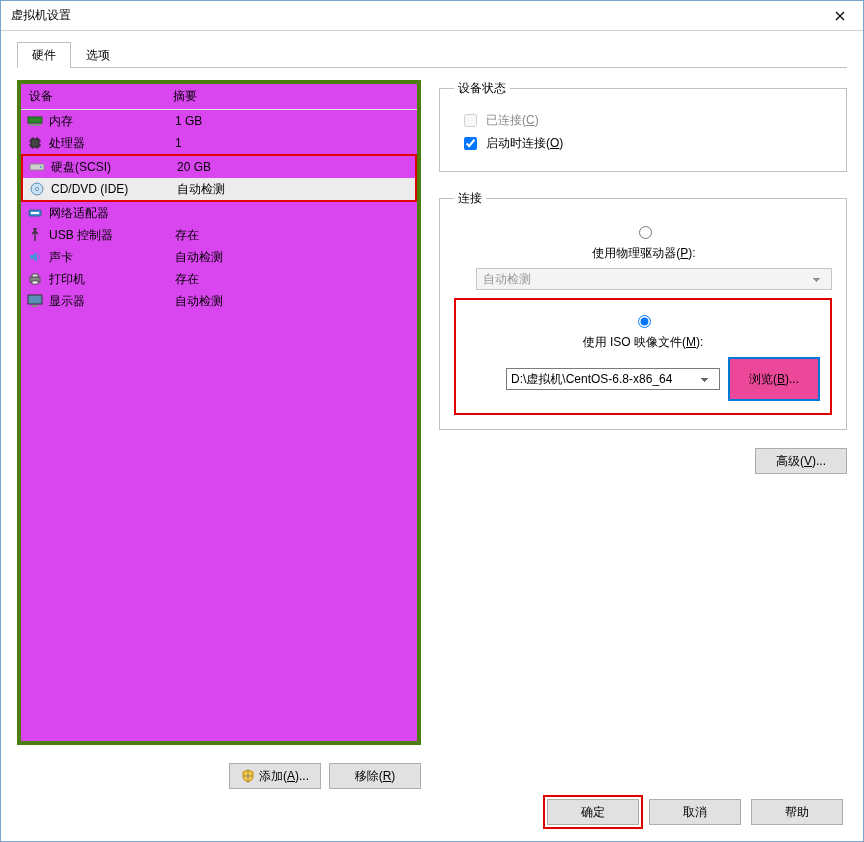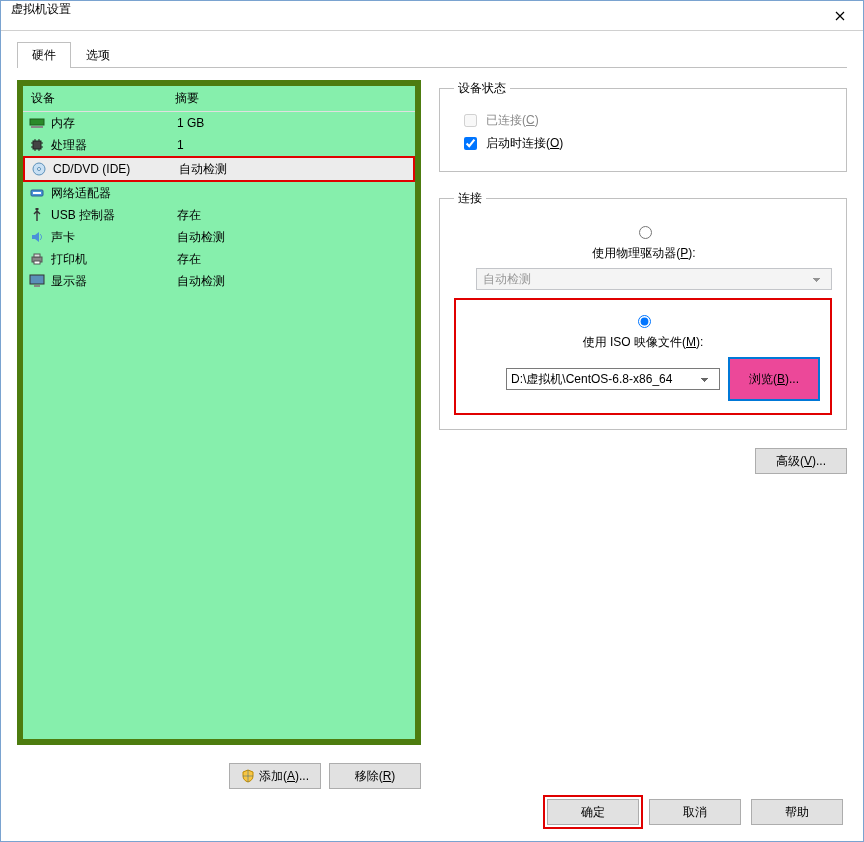--- a/index.html
+++ b/index.html
@@ -9,21 +9,21 @@
     font-size: 12px;
     background: #fff;
     color: #000;
     width: 864px;
     height: 842px;
     overflow: hidden;
   }
   .window { width: 864px; height: 842px; border: 1px solid #7aa3d0; display: flex; flex-direction: column; }
   .titlebar {
     height: 30px;
-    display: flex; justify-content: space-between;
+    display: flex; align-items: center; justify-content: space-between;
     padding: 0 0 0 10px;
     background: #fff;
     border-bottom: 1px solid #d0d0d0;
   }
   .title { font-size: 12px; }
   .close-btn {
     width: 46px; height: 30px; display: flex; align-items: center; justify-content: center;
     font-size: 14px;
   }
 
@@ -31,21 +31,21 @@
   .tabs { display: flex; border-bottom: 1px solid #c0c0c0; }
   .tab {
     padding: 4px 14px; border: 1px solid transparent; border-bottom: none;
     position: relative; top: 1px;
   }
   .tab.active { border-color: #c0c0c0; background: #fff; }
   .tabbody { flex: 1; display: flex; gap: 18px; padding-top: 12px; min-height: 0; }
 
   .left-col { width: 404px; display: flex; flex-direction: column; }
   .device-list {
-    flex: 1; border: 6px solid #4d7c0f; background: #86efac; overflow: hidden;
+    flex: 1; border: 4px solid #4d7c0f; background: #d946ef; overflow: hidden;
     display: flex; flex-direction: column;
   }
   .list-header { display: flex; border-bottom: 1px solid #e0e0e0; }
   .list-header .col-name { width: 144px; padding: 4px 8px; }
   .list-header .col-summary { flex: 1; padding: 4px 8px; }
   .hl-box { border: 2px solid #e00000; }
   .list-rows { flex: 1; }
   .row {
     display: flex; align-items: center; height: 22px;
     padding: 0 4px;
@@ -147,20 +147,30 @@
               <span class="icon">
                   <svg width="14" height="14" viewBox="0 0 14 14">
                     <rect x="3" y="3" width="8" height="8" fill="#444" stroke="#222"></rect>
                     <path d="M1 5h2M1 9h2M11 5h2M11 9h2M5 1v2M9 1v2M5 11v2M9 11v2" stroke="#222"></path>
                   </svg>
                 </span>
               <span class="name">处理器</span>
               <span class="summary">1</span>
             </div>
             <div class="hl-box">
+              <div class="row">
+                <span class="icon">
+                    <svg width="16" height="12" viewBox="0 0 16 12">
+                      <rect x="1" y="3" width="14" height="6" rx="1" fill="#d0d0d0" stroke="#888"></rect>
+                      <circle cx="12" cy="6" r="1" fill="#4a90d9"></circle>
+                    </svg>
+                  </span>
+                <span class="name">硬盘(SCSI)</span>
+                <span class="summary">20 GB</span>
+              </div>
               <div class="row selected">
                 <span class="icon">
                     <svg width="14" height="14" viewBox="0 0 14 14">
                       <circle cx="7" cy="7" r="6" fill="#c8e0f4" stroke="#5a8fb8"></circle>
                       <circle cx="7" cy="7" r="1.5" fill="#fff" stroke="#5a8fb8"></circle>
                     </svg>
                   </span>
                 <span class="name">CD/DVD (IDE)</span>
                 <span class="summary">自动检测</span>
               </div>

